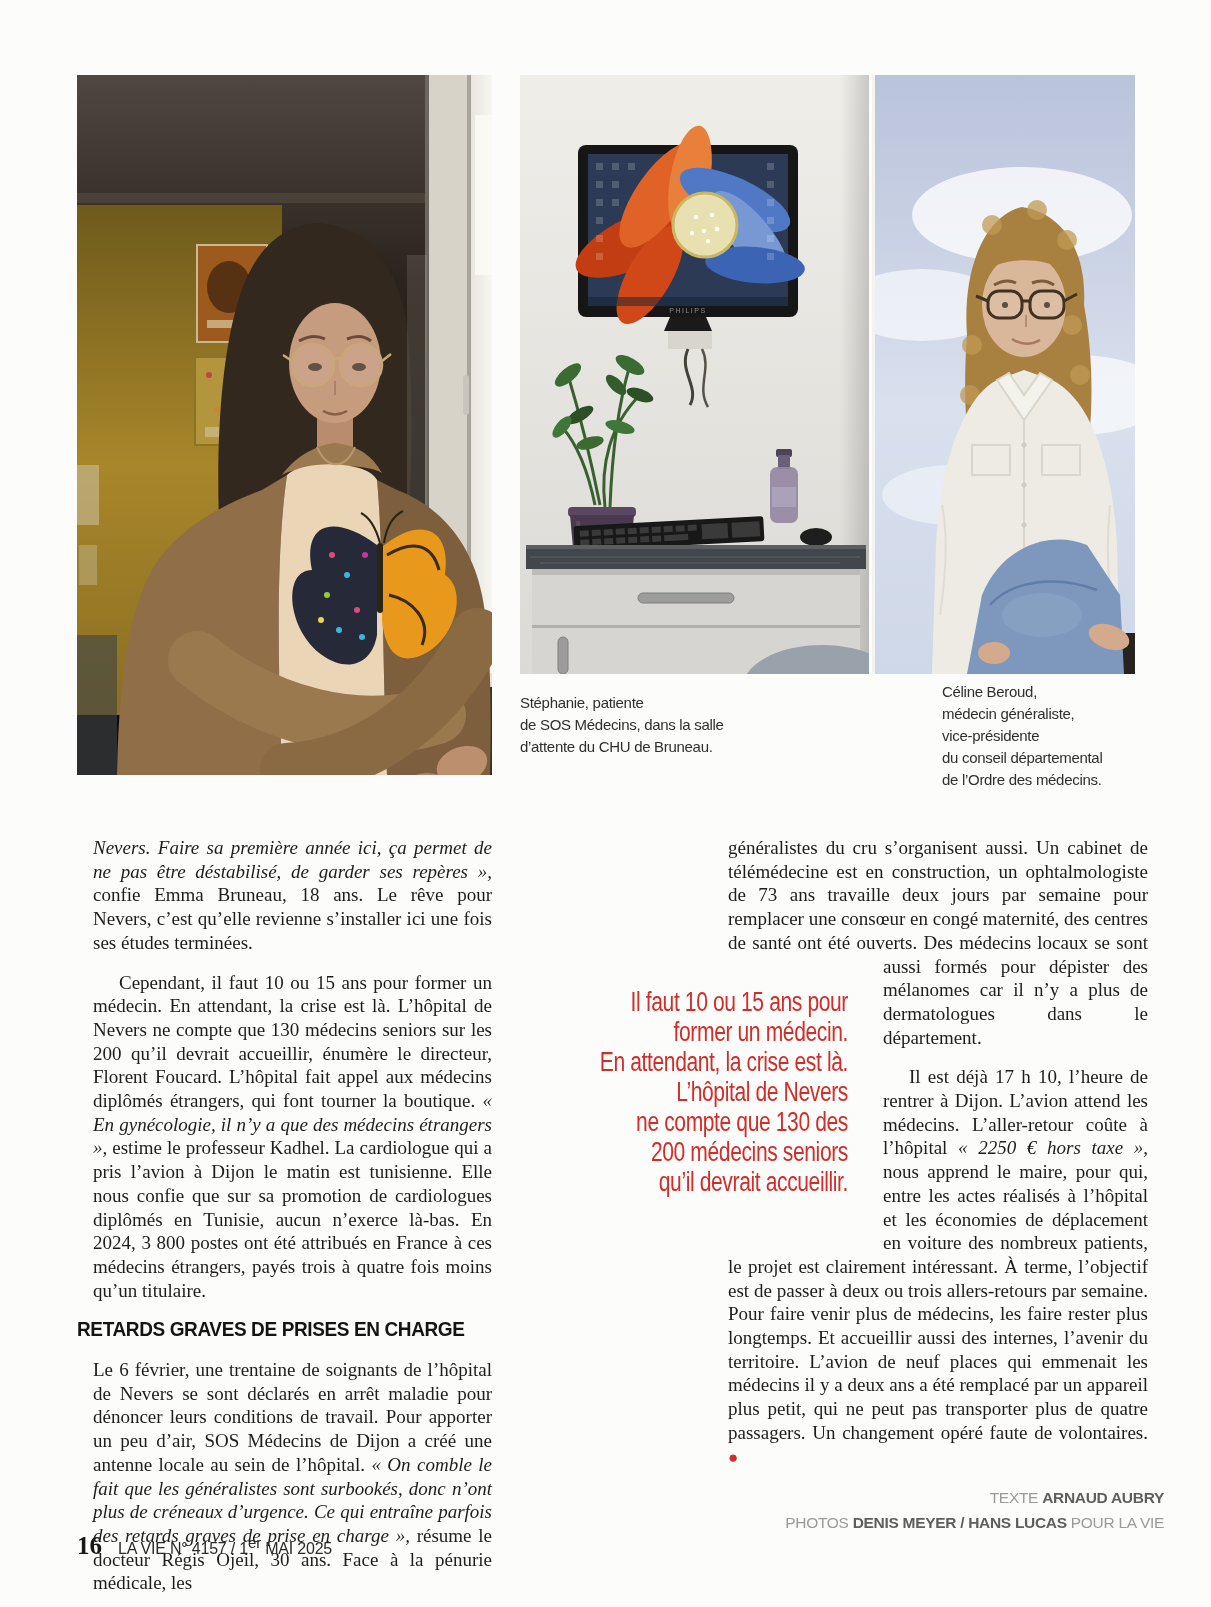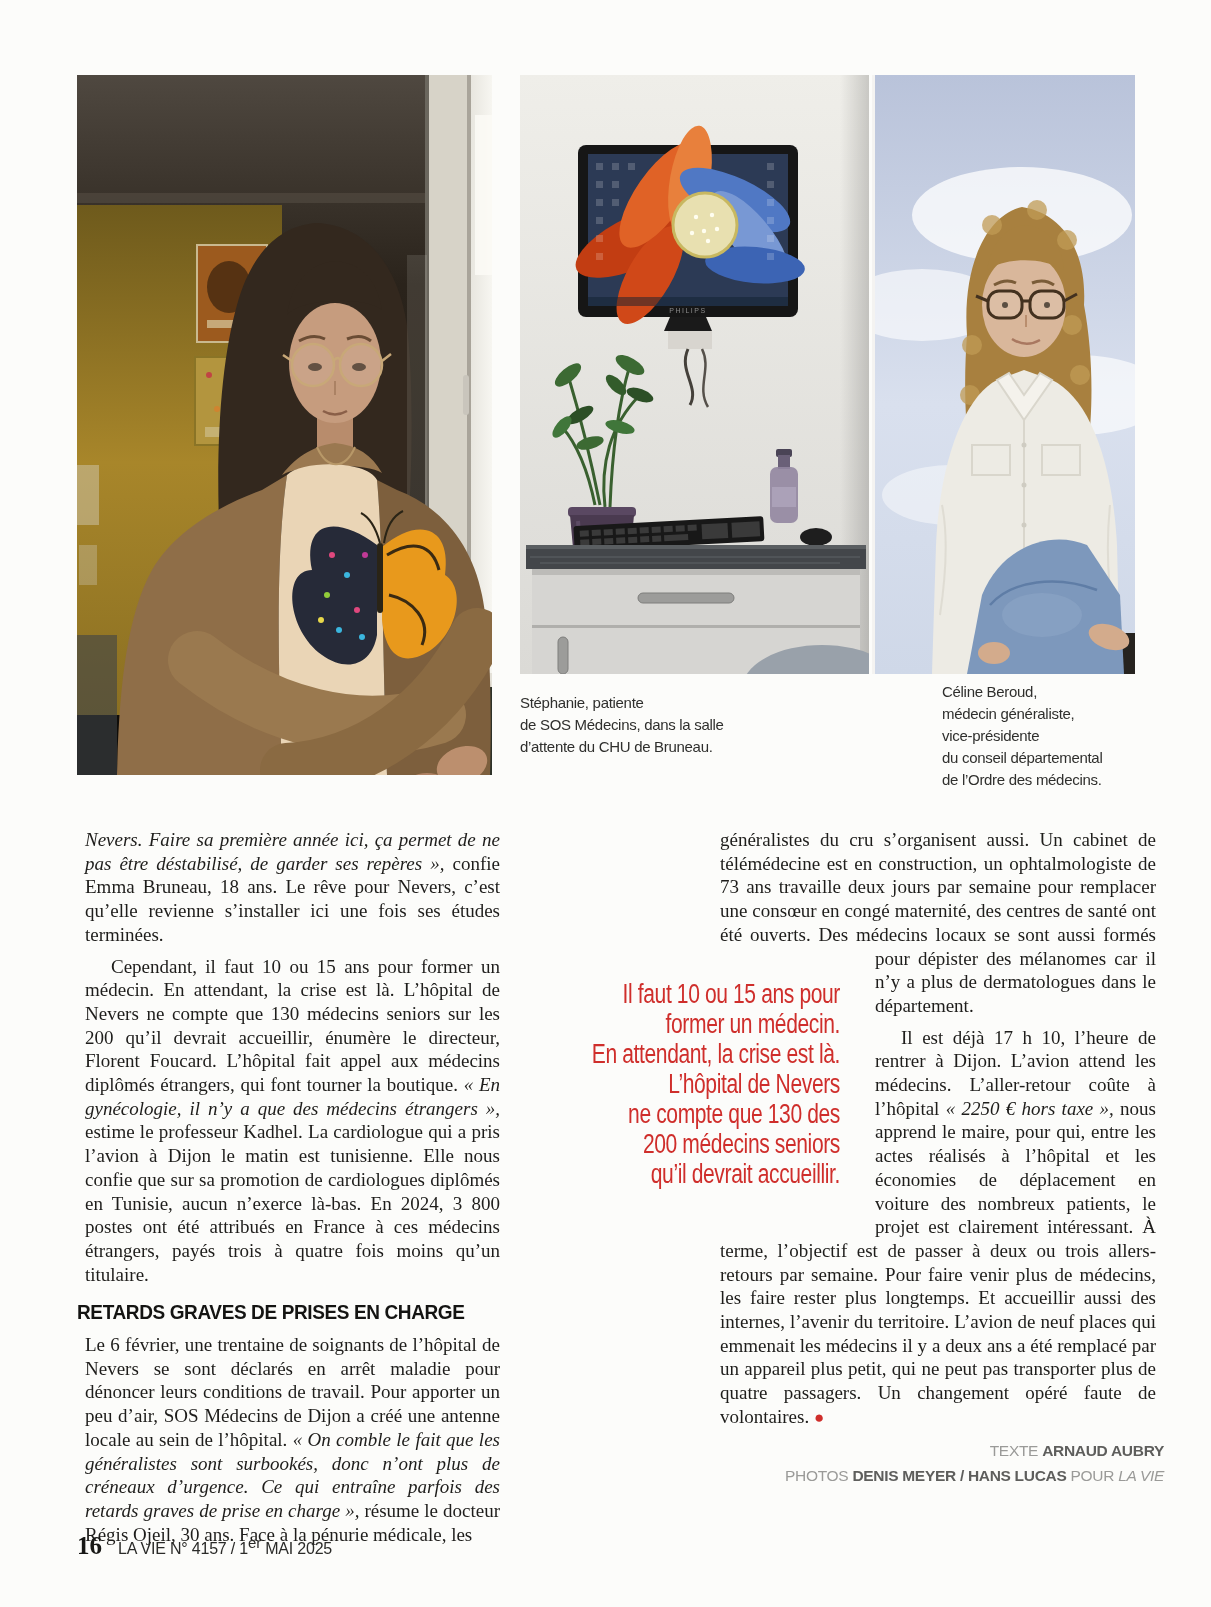--- a/index.html
+++ b/index.html
@@ -17,39 +17,39 @@
   .caption{position:absolute;font-family:"Liberation Sans",sans-serif;
     font-size:15px;line-height:22px;color:#2f2f2d;letter-spacing:-0.3px;}
   #caption-left{left:520px;top:680px;width:240px;margin-top:12px;}
   #caption-right{left:942px;top:681px;width:200px;}
   .caption span{display:block;}
 
   .col{position:absolute;top:820px;font-size:19px;line-height:23.7px;
     color:var(--body);text-align:justify;}
   #col-left{left:77px;width:431px;}
   #col-right{left:712px;width:452px;}
-  .col p{margin:8px;}
+  .col p{margin:16px;}
   .indent{text-indent:26px;}
   .it{font-style:italic;}
 
   .subhead{font-family:"Liberation Sans",sans-serif;font-weight:bold;
     font-size:20px;letter-spacing:-0.4px;color:#141412;margin:15px 0 7px;
     text-align:left;transform:scaleX(0.95);transform-origin:0 50%;white-space:nowrap;}
 
   .pullquote{float:left;width:320px;margin:32px 35px 46px -200px;
     font-family:"Liberation Sans",sans-serif;font-weight:normal;
     color:var(--accent);font-size:27px;line-height:30px;text-align:right;}
   .pq-line{display:block;transform:scaleX(0.78);transform-origin:100% 50%;white-space:nowrap;letter-spacing:-0.5px;}
 
   .endmark{color:var(--accent);font-size:17px;}
 
   .credits{margin-top:8px;text-align:left;font-family:"Liberation Sans",sans-serif;
     font-size:15.5px;line-height:25px;color:var(--credit);letter-spacing:-0.3px;text-align-last:right;}
   .credits .nm{font-weight:bold;color:var(--creditDark);}
-  .credits .mag{font-style:italic;}
+  .credits .mag{}
 
   .footer{position:absolute;left:77px;top:1532px;display:flex;align-items:baseline;gap:16px;
     font-family:"Liberation Sans",sans-serif;font-size:16px;color:#2a2a28;letter-spacing:-0.2px;}
   .footer .pagenum{font-family:"Liberation Serif",serif;font-weight:bold;font-size:25px;color:#171715;letter-spacing:0;}
   .footer sup{font-size:15px;}
 </style>
 </head>
 <body>
 
 <div class="page" style="--accent: #cf2e2b; --body: #1e1d1b; --credit: #9a9a98; --creditDark: #5e5e5c;">

